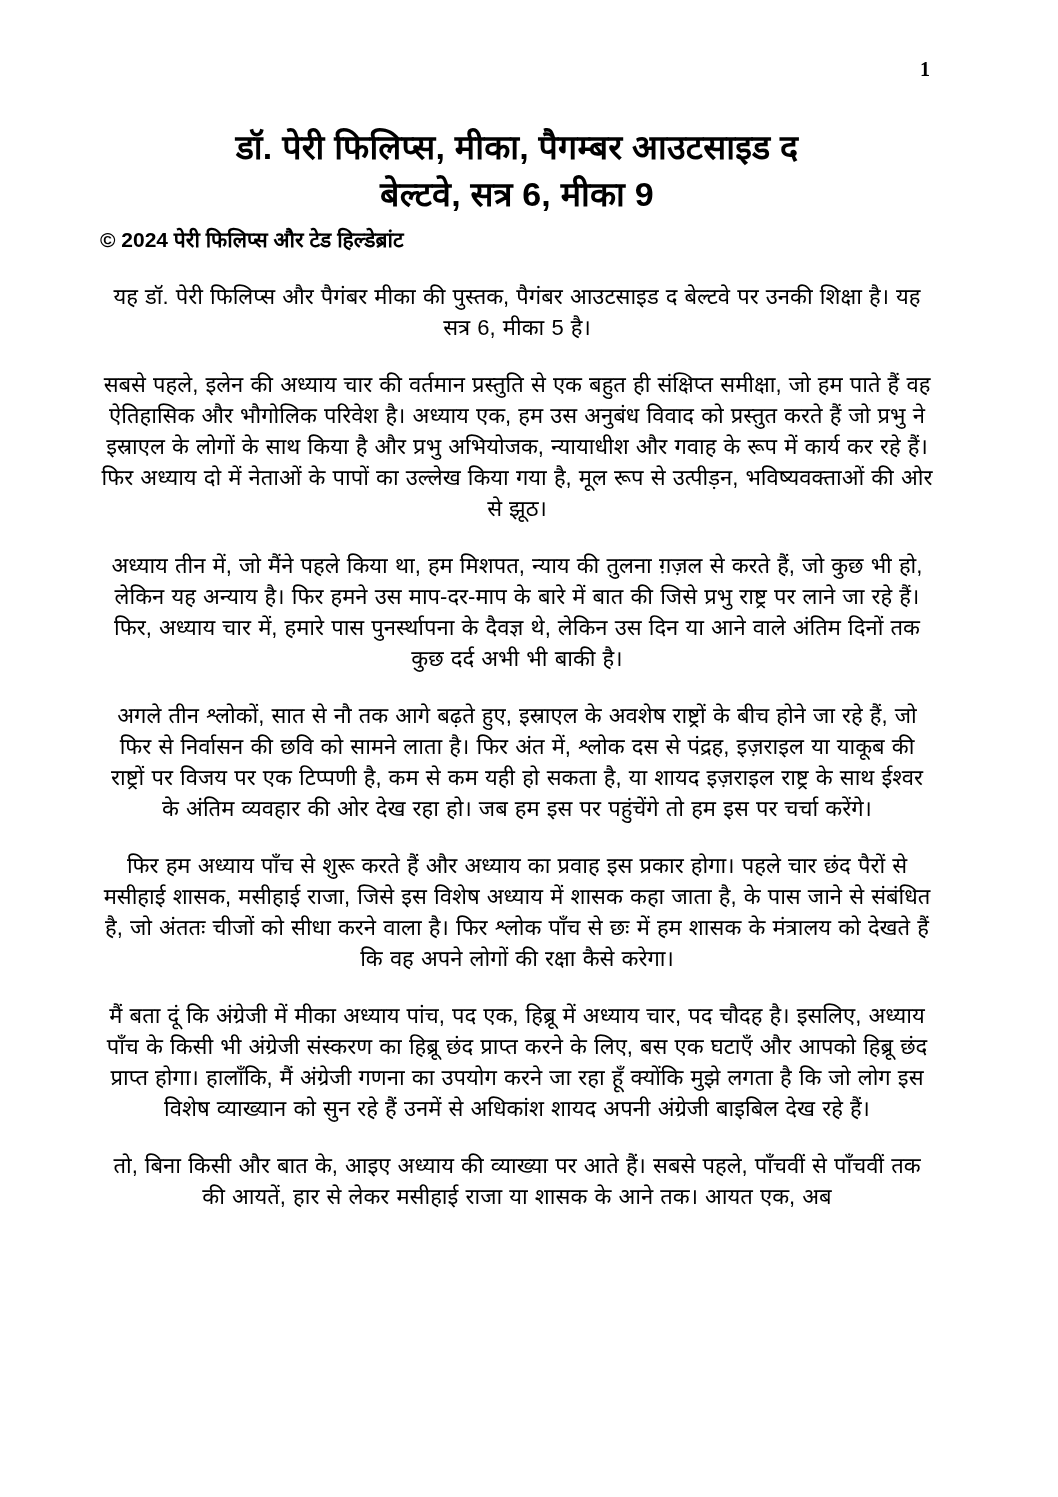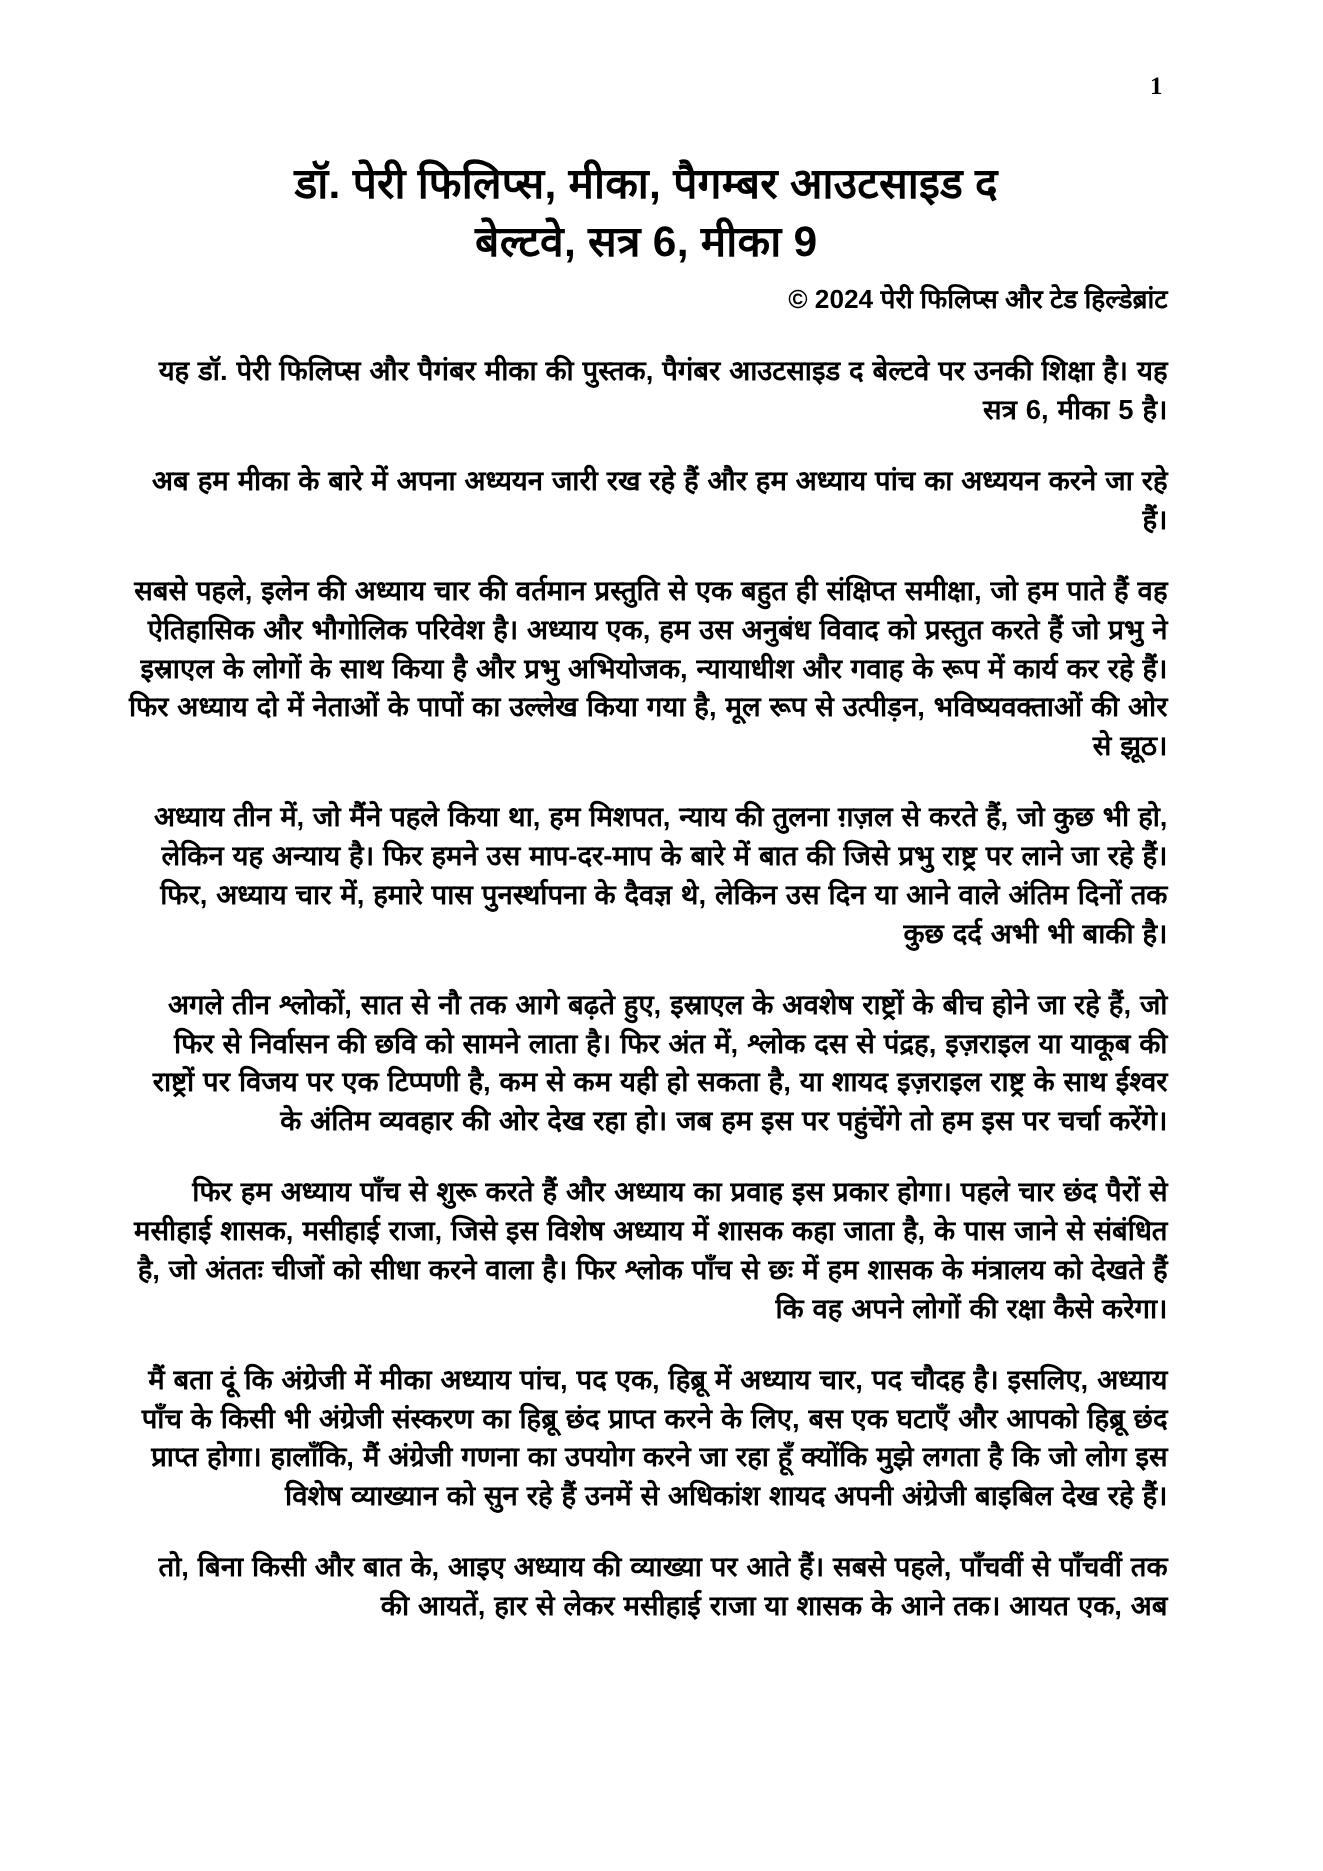--- a/index.html
+++ b/index.html
@@ -39,34 +39,34 @@
     font-size: 34px;
     line-height: 47px;
     font-weight: 700;
     letter-spacing: 0.2px;
   }
   h1.title .title-line {
     display: block;
   }
   .copyright {
     margin-top: 9px;
-    text-align: right;
+    text-align: left;
     font-size: 21px;
     line-height: 26px;
     font-weight: 600;
   }
   .body-text {
     margin-top: 28px;
   }
   .body-text p {
     margin: 0 0 26px 0;
     font-size: 22px;
     line-height: 31px;
-    font-weight: 700;
-    text-align: right;
+    font-weight: 400;
+    text-align: center;
     word-spacing: 1px;
   }
 </style>
 </head>
 <body>
 
 <div class="page">
 
   <div class="page-number">1</div>
 
@@ -74,21 +74,20 @@
 
     <h1 class="title">
       <span class="title-line">डॉ. पेरी फिलिप्स, मीका, पैगम्बर आउटसाइड द</span>
       <span class="title-line">बेल्टवे, सत्र 6, मीका 9</span>
     </h1>
 
     <div class="copyright">© 2024 पेरी फिलिप्स और टेड हिल्डेब्रांट</div>
 
     <div class="body-text">
       <p>यह डॉ. पेरी फिलिप्स और पैगंबर मीका की पुस्तक, पैगंबर आउटसाइड द बेल्टवे पर उनकी शिक्षा है। यह सत्र 6, मीका 5 है।</p>
-      <p>अब हम मीका के बारे में अपना अध्ययन जारी रख रहे हैं और हम अध्याय पांच का अध्ययन करने जा रहे हैं।</p>
       <p>सबसे पहले, इलेन की अध्याय चार की वर्तमान प्रस्तुति से एक बहुत ही संक्षिप्त समीक्षा, जो हम पाते हैं वह ऐतिहासिक और भौगोलिक परिवेश है। अध्याय एक, हम उस अनुबंध विवाद को प्रस्तुत करते हैं जो प्रभु ने इस्राएल के लोगों के साथ किया है और प्रभु अभियोजक, न्यायाधीश और गवाह के रूप में कार्य कर रहे हैं। फिर अध्याय दो में नेताओं के पापों का उल्लेख किया गया है, मूल रूप से उत्पीड़न, भविष्यवक्ताओं की ओर से झूठ।</p>
       <p>अध्याय तीन में, जो मैंने पहले किया था, हम मिशपत, न्याय की तुलना ग़ज़ल से करते हैं, जो कुछ भी हो, लेकिन यह अन्याय है। फिर हमने उस माप-दर-माप के बारे में बात की जिसे प्रभु राष्ट्र पर लाने जा रहे हैं। फिर, अध्याय चार में, हमारे पास पुनर्स्थापना के दैवज्ञ थे, लेकिन उस दिन या आने वाले अंतिम दिनों तक कुछ दर्द अभी भी बाकी है।</p>
       <p>अगले तीन श्लोकों, सात से नौ तक आगे बढ़ते हुए, इस्राएल के अवशेष राष्ट्रों के बीच होने जा रहे हैं, जो फिर से निर्वासन की छवि को सामने लाता है। फिर अंत में, श्लोक दस से पंद्रह, इज़राइल या याकूब की राष्ट्रों पर विजय पर एक टिप्पणी है, कम से कम यही हो सकता है, या शायद इज़राइल राष्ट्र के साथ ईश्वर के अंतिम व्यवहार की ओर देख रहा हो। जब हम इस पर पहुंचेंगे तो हम इस पर चर्चा करेंगे।</p>
       <p>फिर हम अध्याय पाँच से शुरू करते हैं और अध्याय का प्रवाह इस प्रकार होगा। पहले चार छंद पैरों से मसीहाई शासक, मसीहाई राजा, जिसे इस विशेष अध्याय में शासक कहा जाता है, के पास जाने से संबंधित है, जो अंततः चीजों को सीधा करने वाला है। फिर श्लोक पाँच से छः में हम शासक के मंत्रालय को देखते हैं कि वह अपने लोगों की रक्षा कैसे करेगा।</p>
       <p>मैं बता दूं कि अंग्रेजी में मीका अध्याय पांच, पद एक, हिब्रू में अध्याय चार, पद चौदह है। इसलिए, अध्याय पाँच के किसी भी अंग्रेजी संस्करण का हिब्रू छंद प्राप्त करने के लिए, बस एक घटाएँ और आपको हिब्रू छंद प्राप्त होगा। हालाँकि, मैं अंग्रेजी गणना का उपयोग करने जा रहा हूँ क्योंकि मुझे लगता है कि जो लोग इस विशेष व्याख्यान को सुन रहे हैं उनमें से अधिकांश शायद अपनी अंग्रेजी बाइबिल देख रहे हैं।</p>
       <p>तो, बिना किसी और बात के, आइए अध्याय की व्याख्या पर आते हैं। सबसे पहले, पाँचवीं से पाँचवीं तक की आयतें, हार से लेकर मसीहाई राजा या शासक के आने तक। आयत एक, अब</p>
     </div>
 
   </div>
 </div>

